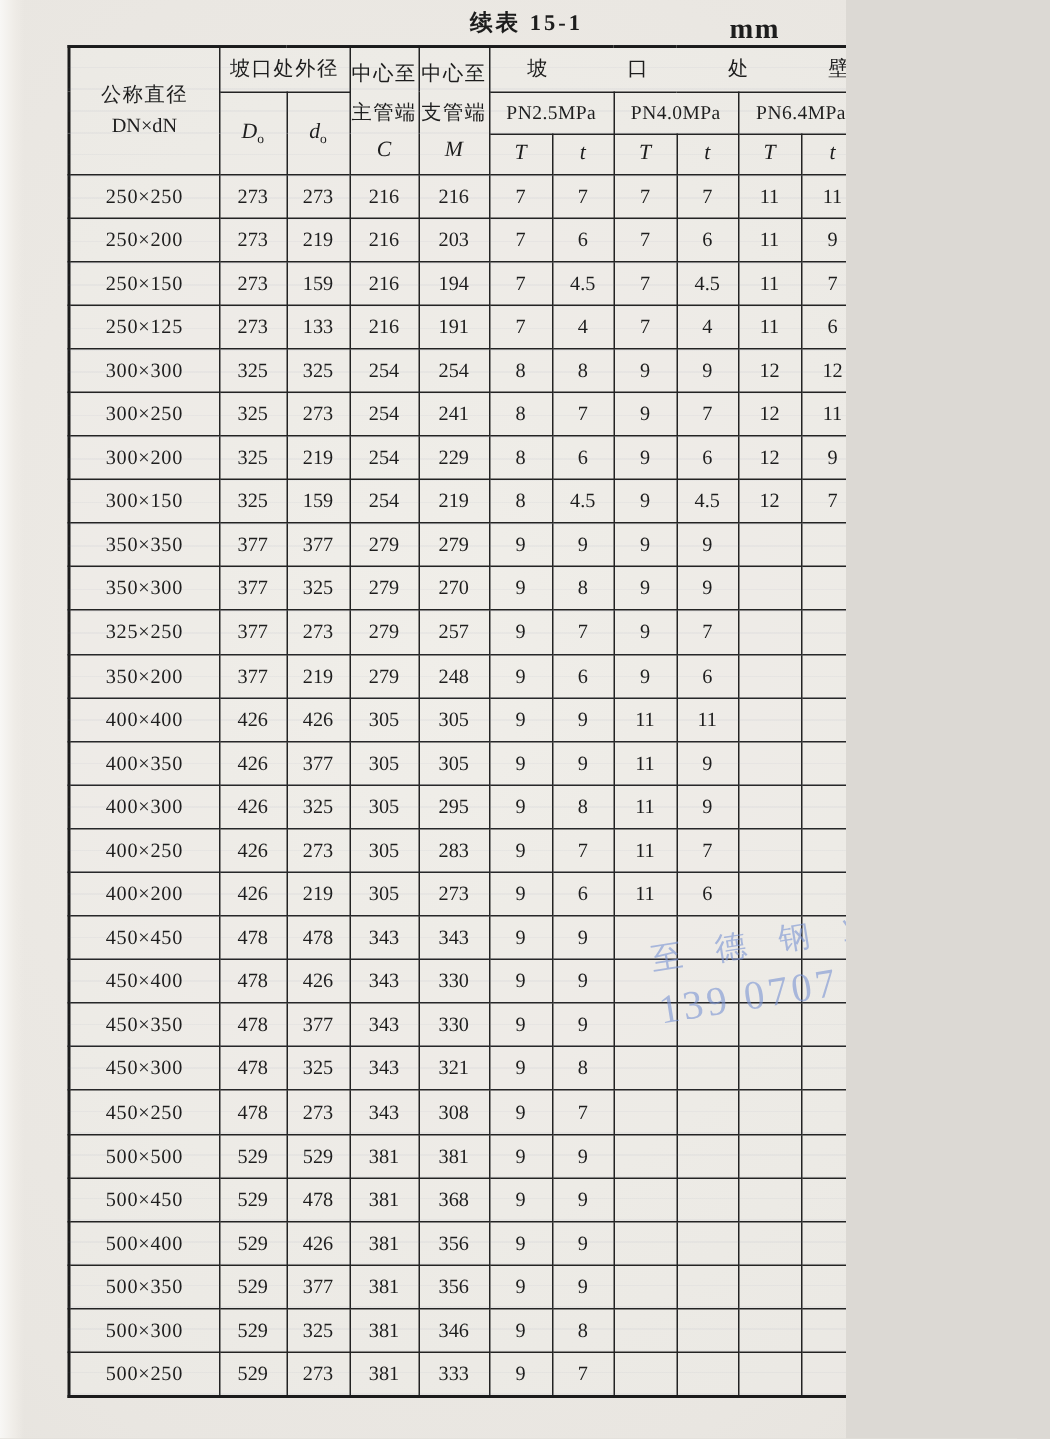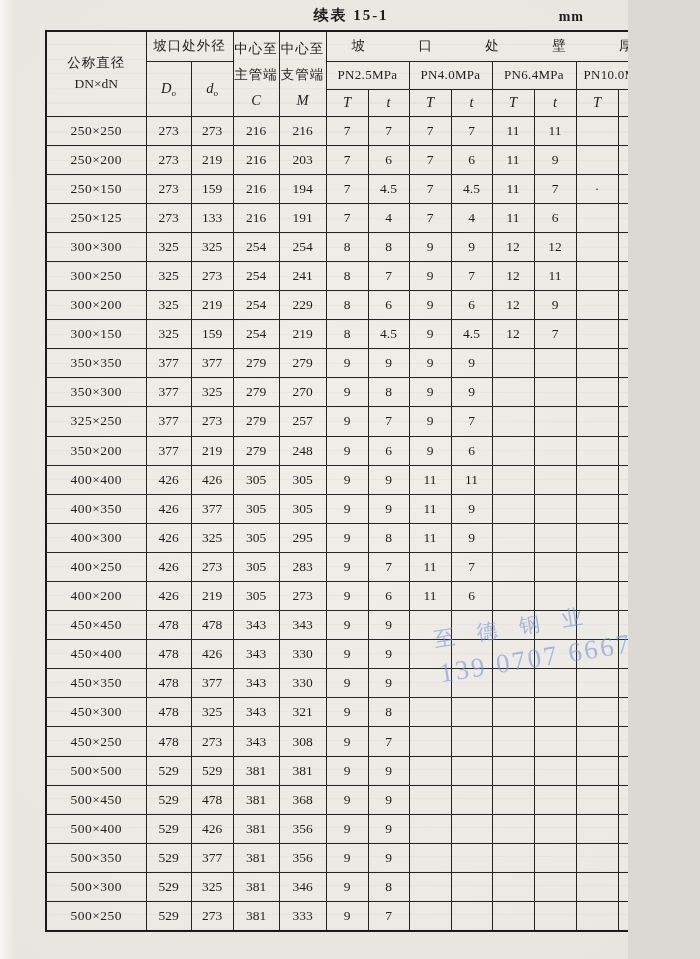--- a/index.html
+++ b/index.html
@@ -4,21 +4,21 @@
 <style>
   * { box-sizing: border-box; margin: 0; padding: 0; }
   html,body { width:700px; height:959px; }
   body {
     font-family: "Liberation Serif", "DejaVu Serif", serif;
     color:#1d1d1d;
     background:#dcd9d4;
     overflow:hidden;
   }
   .page {
-    position:relative; width:628px; height:959px;
+    position:relative; width:564px; height:959px;
     background:
       radial-gradient(ellipse 130% 100% at 50% 45%, #efecE7 0%, #e9e6e1 60%, #e0ddd7 100%);
     overflow:hidden;
   }
   
   .page-edge {
     position:absolute; left:0; top:0; width:16px; height:100%;
     background:linear-gradient(90deg, #f8f7f5 0%, #efece7 60%, rgba(239,236,231,0) 100%);
   }
   
@@ -29,21 +29,21 @@
       rgba(105,115,150,0.055) 0px, rgba(105,115,150,0.055) 1px,
       transparent 1px, transparent 14.5px);
     pointer-events:none;
   }
   .doc-title {
     position:absolute; top:6px; left:45px; width:612px;
     text-align:center; font-size:15px; font-weight:600; letter-spacing:2px;
   }
   .unit-label {
     position:absolute; top:9px; right:44px;
-    font-size:14px; font-weight:600; letter-spacing:1px;
+    font-size:19px; font-weight:600; letter-spacing:1px;
   }
   table.spec {
     position:absolute; left:45px; top:30px; width:612px; height:902px;
     border-collapse:collapse; table-layout:fixed;
     border:2.5px solid #1b1b1b;
     background:rgba(245,243,239,0.25);
   }
   th, td {
     border:1.6px solid #232323;
     padding:0; text-align:center; vertical-align:middle;

